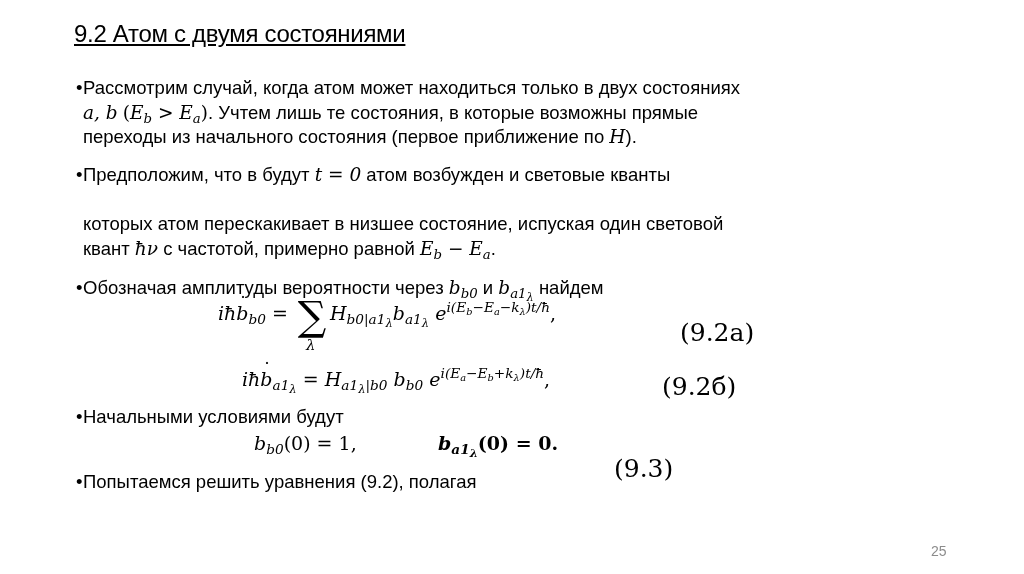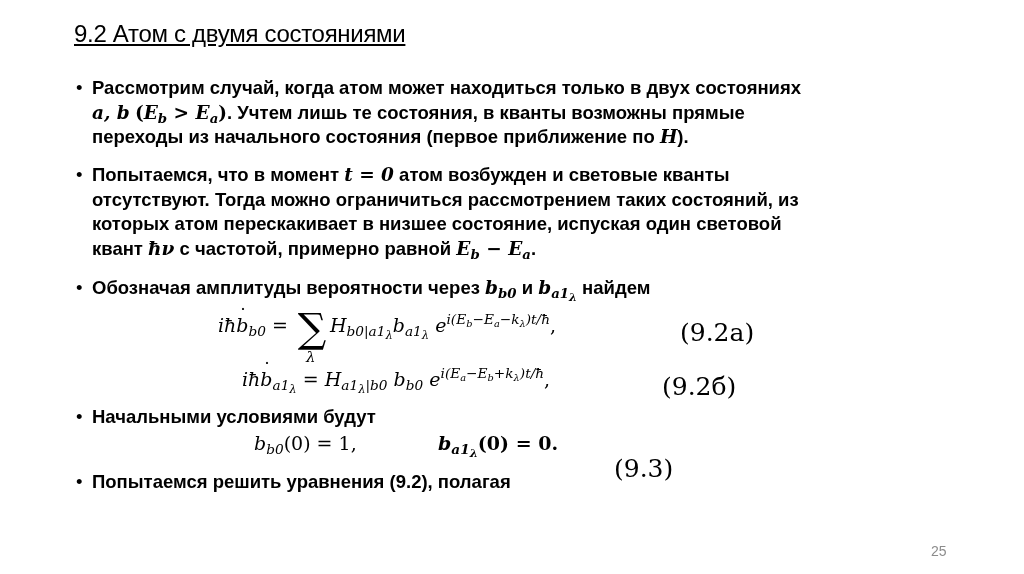--- a/index.html
+++ b/index.html
@@ -1,21 +1,21 @@
 <!DOCTYPE html>
 <html><head>
 <meta charset="utf-8">
 <style>
   html, body { margin: 0; padding: 0; background: #ffffff; }
   body { width: 1024px; height: 574px; position: relative; overflow: hidden;
          font-family: "Liberation Sans", "DejaVu Sans", sans-serif; color: #000; }
   .title { position: absolute; left: 74px; top: 20px; font-size: 24px; letter-spacing: -0.3px; text-decoration: underline; }
   .bullet { position: absolute; left: 76px; font-size: 18.5px; line-height: 24.5px; width: 820px; }
   .bullet .dot { position: absolute; left: 0; top: 0; }
-  .bullet .txt { margin-left: 16px; display: block; font-weight: bold; }
+  .bullet .txt { margin-left: 7px; display: block; }
   .m { font-family: "DejaVu Serif", "Liberation Serif", serif; font-style: italic; }
   .mr { font-family: "DejaVu Serif", "Liberation Serif", serif; }
   sub { font-size: 0.72em; vertical-align: -0.3em; line-height: 0; }
   sub sub { font-size: 0.85em; vertical-align: -0.25em; }
   sup { font-size: 0.72em; vertical-align: 0.55em; line-height: 0; text-align: center; }
   .eq { position: absolute; font-family: "DejaVu Serif", "Liberation Serif", serif; font-size: 19px; white-space: nowrap; }
   .eq i { font-style: italic; }
   .sum { display: inline-block; position: relative; font-size: 40px; font-style: normal; vertical-align: -10px; line-height: 1; width: 36px; text-align: center; }
   .sum .lim { position: absolute; left: 12px; top: 42px; font-size: 15px; font-style: italic; }
   .eqno { position: absolute; font-family: "DejaVu Serif", "Liberation Serif", serif; font-size: 25px; }
@@ -28,43 +28,43 @@
 
 <div>
 
   <div class="title">9.2 Атом с двумя состояниями</div>
 
   <div class="bullet" style="top:76px;">
     <span class="dot">•</span>
     <span class="txt">
       <span>Рассмотрим случай, когда атом может находиться только в двух состояниях</span><br>
       <span class="m">a, b</span>
-      <span class="mr">(</span><span class="m">E</span><sub class="m">b</sub><span class="mr"> &gt; </span><span class="m">E</span><sub class="m">a</sub><span class="mr">)</span><span>. Учтем лишь те состояния, в кванты возможны прямые</span><br>
+      <span class="mr">(</span><span class="m">E</span><sub class="m">b</sub><span class="mr"> &gt; </span><span class="m">E</span><sub class="m">a</sub><span class="mr">)</span><span>. Учтем лишь те состояния, в которые возможны прямые</span><br>
       <span>переходы из начального состояния (первое приближение по </span><span class="m">H</span><span>).</span>
     </span>
   </div>
 
   <div class="bullet" style="top:163px;">
     <span class="dot">•</span>
     <span class="txt">
-      <span>Попытаемся, что в момент </span><span class="m">t = 0</span><span> атом возбужден и световые кванты</span><br>
-      <span>отсутствуют. Тогда можно ограничиться рассмотрением таких состояний, из</span><br>
+      <span>Предположим, что в будут </span><span class="m">t = 0</span><span> атом возбужден и световые кванты</span><br>
+      <br>
       <span>которых атом перескакивает в низшее состояние, испуская один световой</span><br>
       <span>квант </span><span class="m">ħν</span><span> с частотой, примерно равной </span><span class="m">E</span><sub class="m">b</sub><span class="m"> − E</span><sub class="m">a</sub><span>.</span>
     </span>
   </div>
 
   <div class="bullet" style="top:276px;">
     <span class="dot">•</span>
     <span class="txt">
       <span>Обозначая амплитуды вероятности через </span><span class="m">b</span><sub class="m">b0</sub><span> и </span><span class="m">b</span><sub class="m"><span>a1</span><sub>λ</sub></sub><span>  найдем</span>
     </span>
   </div>
 
-  <div class="eq" style="left:218px; top:308px;">
+  <div class="eq" style="left:218px; top:296px;">
     <i>iħ</i><i class="dotb">b</i><sub><i>b0</i></sub><span> = </span><span class="sum"><span>∑</span><span class="lim">λ</span></span><i>H</i><sub><i>b0|a1</i><sub><i>λ</i></sub></sub><i>b</i><sub><i>a1</i><sub><i>λ</i></sub></sub><i> e</i><sup><i>i(E</i><sub><i>b</i></sub><i>−E</i><sub><i>a</i></sub><i>−k</i><sub><i>λ</i></sub><i>)t/ħ</i></sup><span>,</span>
   </div>
   <div class="eqno" style="left:680px; top:318px;">(9.2a)</div>
 
   <div class="eq" style="left:242px; top:368px;">
     <i>iħ</i><i class="dotb">b</i><sub><i>a1</i><sub><i>λ</i></sub></sub><span> = </span><i>H</i><sub><i>a1</i><sub><i>λ</i></sub><i>|b0</i></sub><i> b</i><sub><i>b0</i></sub><i> e</i><sup><i>i(E</i><sub><i>a</i></sub><i>−E</i><sub><i>b</i></sub><i>+k</i><sub><i>λ</i></sub><i>)t/ħ</i></sup><span>,</span>
   </div>
   <div class="eqno" style="left:662px; top:372px;">(9.2б)</div>
 
   <div class="bullet" style="top:405px;">

